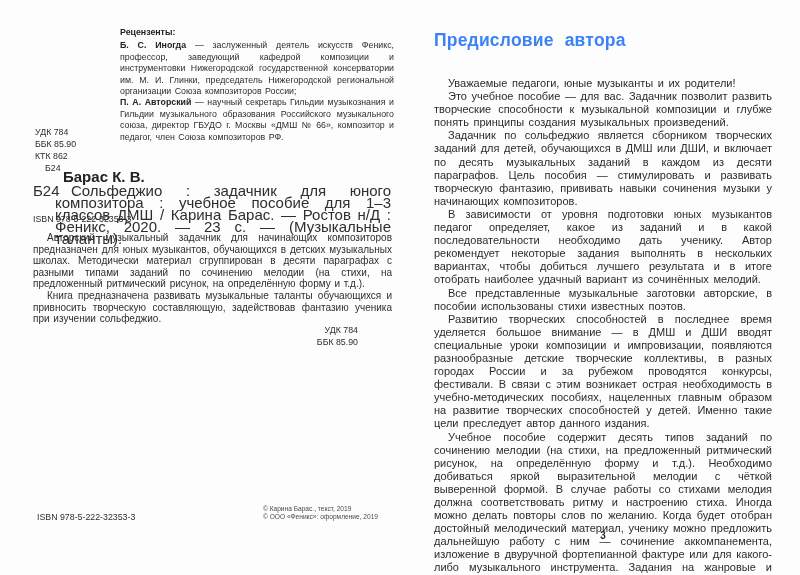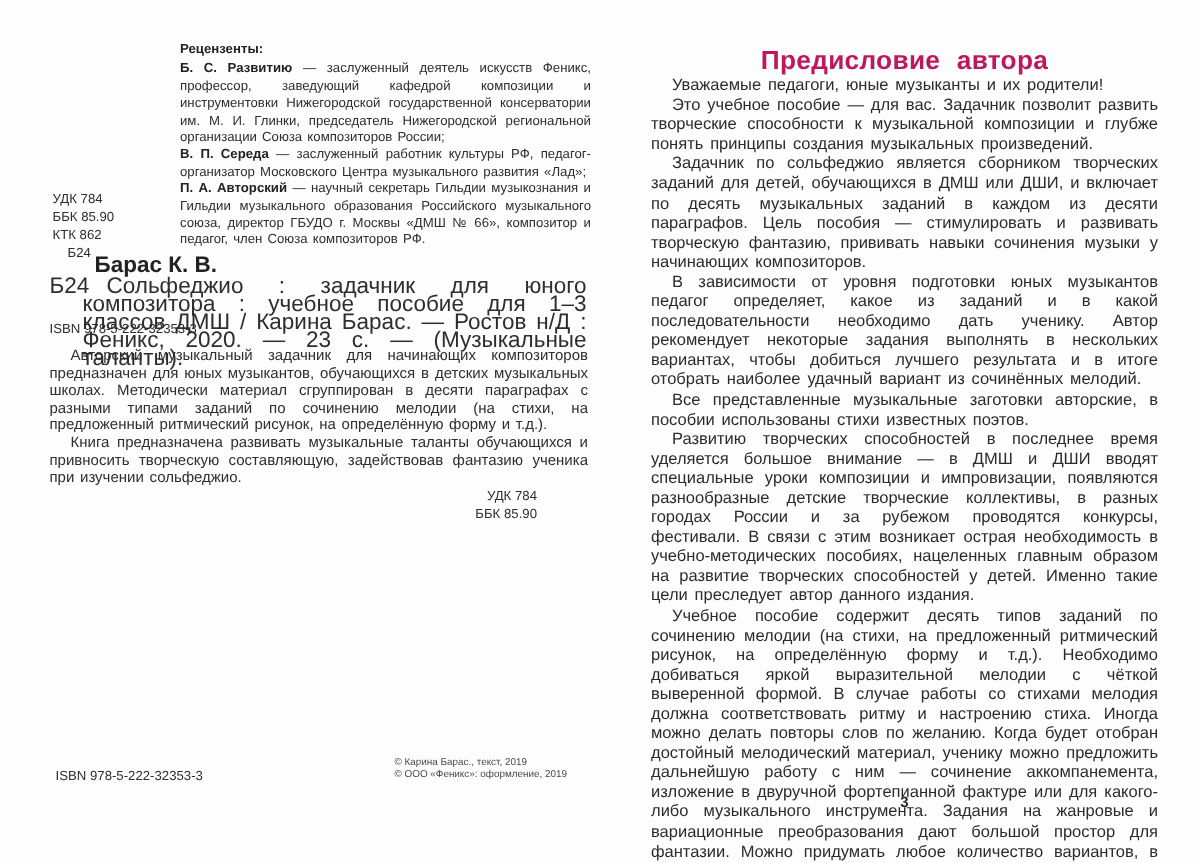--- a/index.html
+++ b/index.html
@@ -38,44 +38,40 @@
   .codes-bottom { position:absolute; left:280px; top:325px; width:78px;
                   font-size:8.8px; line-height:11.5px; text-align:right; }
 
   .isbn-bottom { position:absolute; left:37px; top:512px; font-size:8.8px; }
 
   .copyright { position:absolute; left:263px; top:505px; font-size:6.6px;
                line-height:8.4px; color:#4a4a4a; }
 
   
   .preface { position:absolute; left:24px; top:30px; width:338px; }
-  .preface h1 { font-size:17.5px; font-weight:bold; color:#be185d;
-                text-align:center; word-spacing:6px; letter-spacing:.2px;
-                margin-bottom:0; }
+  .preface h1 { font-size:17.5px; font-weight:bold; color:#3b82f6;
+                word-spacing:6px; letter-spacing:.2px;
+                margin-bottom:26px; }
   .preface .body p { font-size:11px; line-height:13.1px; text-align:justify;
                      text-indent:14px; word-spacing:1.5px; color:#2b2b2b; }
   .page-num { position:absolute; left:24px; top:530px; width:338px;
               text-align:center; font-size:10px; font-weight:bold; color:#2b2b2b; }
 </style>
 </head>
 <body>
 
 <div class="canvas">
 
   <section class="page-left">
 
     <div class="reviewers">
       <div class="rev-heading">Рецензенты:</div>
       <p class="rev-item">
-        <b>Б. С. Развитию</b>
+        <b>Б. С. Иногда</b>
         <span>— заслуженный деятель искусств Феникс, профессор, заведующий кафедрой композиции и инструментовки Нижегородской государственной консерватории им. М. И. Глинки, председатель Нижегородской региональной организации Союза композиторов России;</span>
-      </p>
-      <p class="rev-item">
-        <b>В. П. Середа</b>
-        <span>— заслуженный работник культуры РФ, педагог-организатор Московского Центра музыкального развития «Лад»;</span>
       </p>
       <p class="rev-item">
         <b>П. А. Авторский</b>
         <span>— научный секретарь Гильдии музыкознания и Гильдии музыкального образования Российского музыкального союза, директор ГБУДО г. Москвы «ДМШ № 66», композитор и педагог, член Союза композиторов РФ.</span>
       </p>
     </div>
 
     <div class="codes">
       <div>УДК 784</div>
       <div>ББК 85.90</div>

